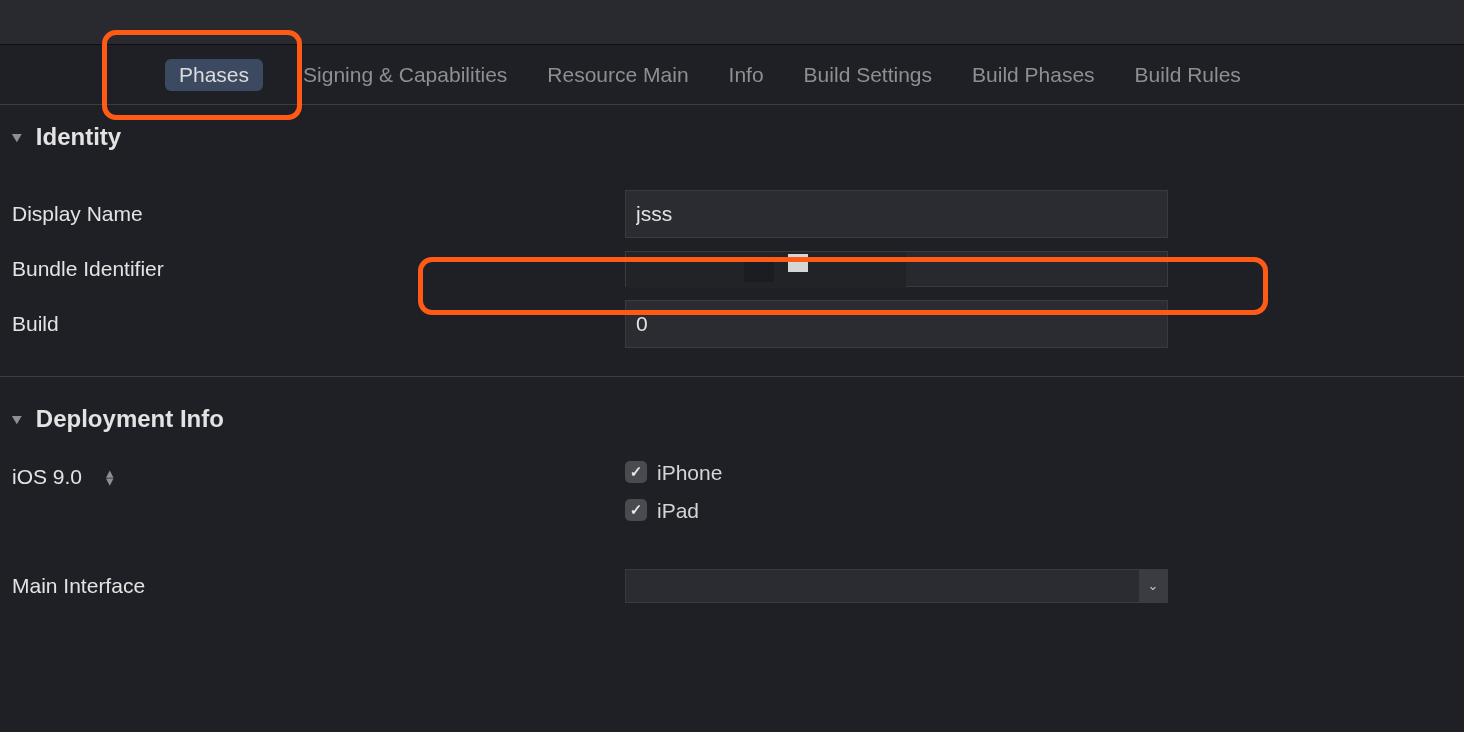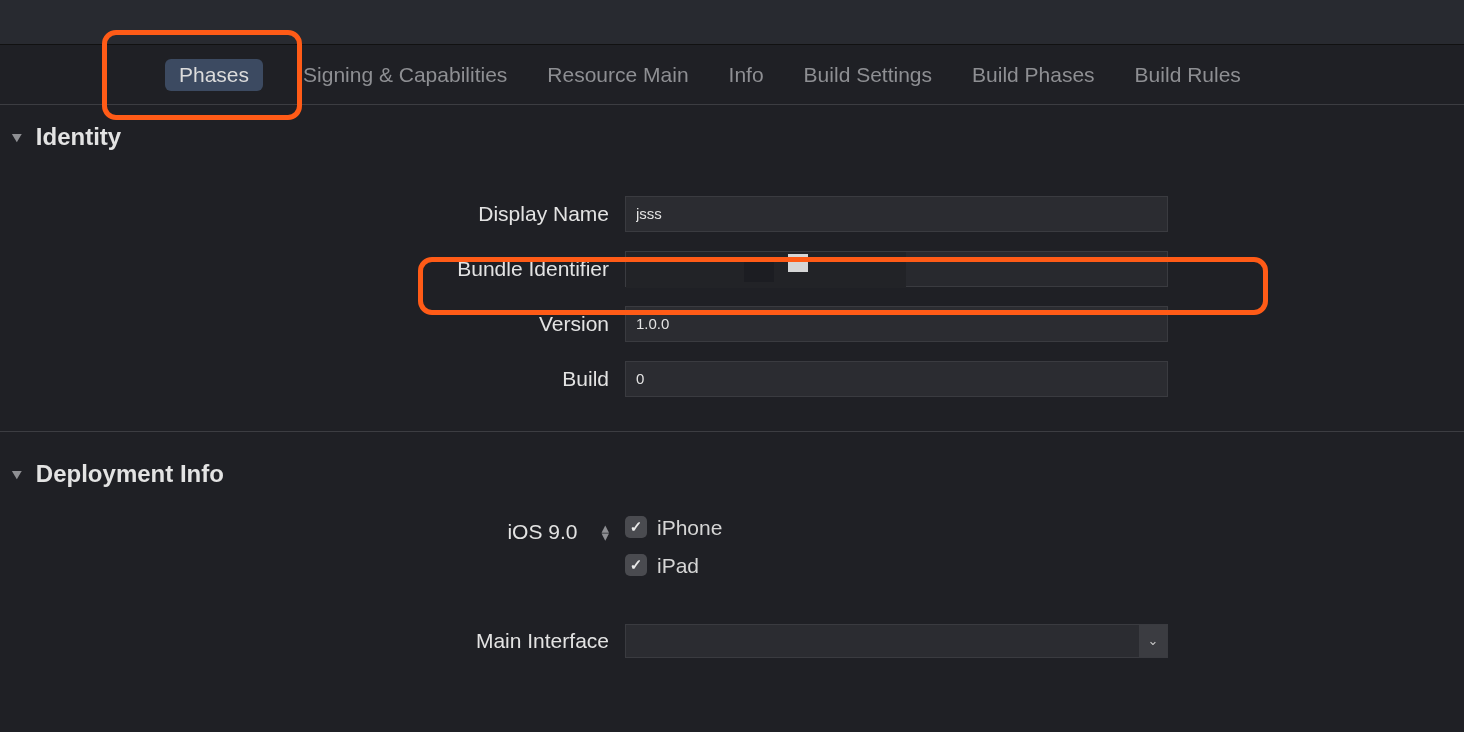--- a/index.html
+++ b/index.html
@@ -58,37 +58,36 @@
     margin-top: 30px;
   }
   .row {
     display: flex;
     align-items: center;
     height: 45px;
     margin-bottom: 10px;
   }
   .row .label {
     width: 625px;
-    text-align: right;
     padding-right: 16px;
     color: #e3e3e3;
     font-size: 21px;
     padding-left: 12px;
   }
   .row .field {
     width: 543px;
   }
   input.text {
     width: 100%;
-    height: 36px;
+    height: 48px;
     background: #2b2c31;
     border: 1px solid #3a3b40;
     color: #e3e3e3;
     padding: 4px 10px;
-    font-size: 15px;
+    font-size: 21px;
     outline: none;
   }
   .bundle-masked {
     width: 100%;
     height: 36px;
     background: #28292e;
     border: 1px solid #3a3b40;
     position: relative;
   }
   .bundle-masked .blk1 {
@@ -199,26 +198,20 @@
       <div class="label">Bundle Identifier</div>
       <div class="field">
         <div class="bundle-masked">
           <div class="blk3"></div>
           <div class="blk1"></div>
           <div class="blk2"></div>
         </div>
       </div>
     </div>
     <div class="row">
-      <div class="label">Version</div>
-      <div class="field">
-        <input class="text" type="text" value="1.0.0" style="">
-      </div>
-    </div>
-    <div class="row">
       <div class="label">Build</div>
       <div class="field">
         <input class="text" type="text" value="0" style="">
       </div>
     </div>
   </div>
 
   <div class="divider"></div>
 
   <div class="section-header">

